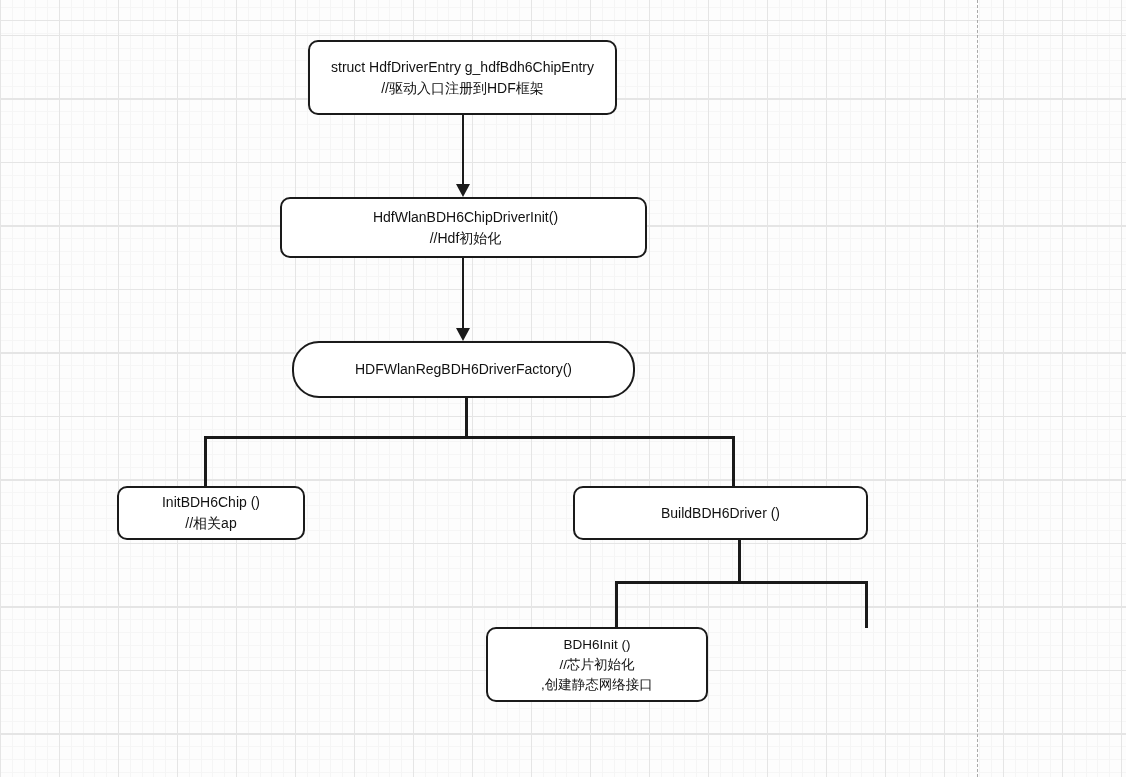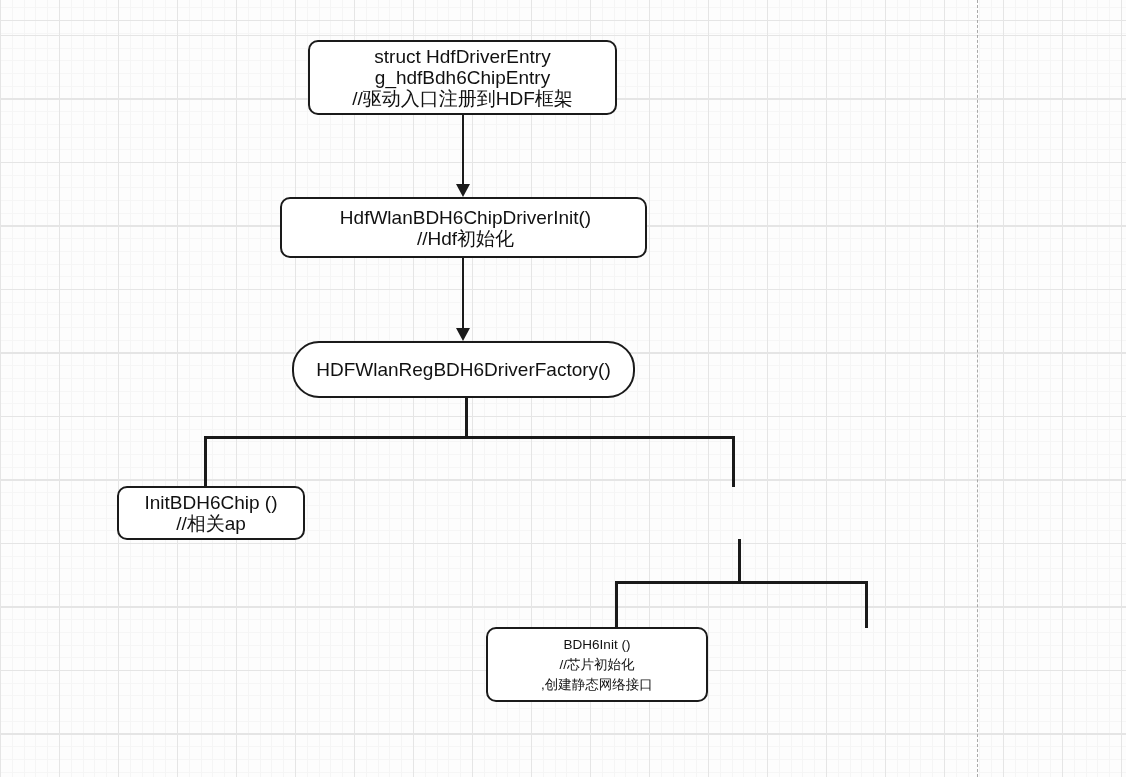--- a/index.html
+++ b/index.html
@@ -45,21 +45,21 @@
     box-sizing: border-box;
     background: #ffffff;
     border: 2px solid #1a1a1a;
     border-radius: 10px;
     display: flex;
     flex-direction: column;
     align-items: center;
     justify-content: center;
     text-align: center;
     color: #111111;
-    font-size: 19px;
+    font-size: 14px;
     line-height: 21px;
     padding: 2px 6px;
   }
   .node.tight { font-size: 13.5px; line-height: 20px; }
 
   
   .c-a1 { left: 462px; top: 115px; width: 2px; height: 70px; }
   .h-a1 { left: 456px; top: 184px; }
   .c-a2 { left: 462px; top: 258px; width: 2px; height: 71px; }
   .h-a2 { left: 456px; top: 328px; }
@@ -120,20 +120,23 @@
 
   <div class="node n2">
     <div>HDFWlanRegBDH6DriverFactory()</div>
   </div>
 
   <div class="node n3">
     <div>InitBDH6Chip ()</div>
     <div>//相关ap</div>
   </div>
 
+  <div class="node n4">
+    <div>BuildBDH6Driver ()</div>
+  </div>
 
   <div class="node n5 tight">
     <div>BDH6Init ()</div>
     <div>//芯片初始化</div>
     <div>,创建静态网络接口</div>
   </div>
 
 
 </div>
 

